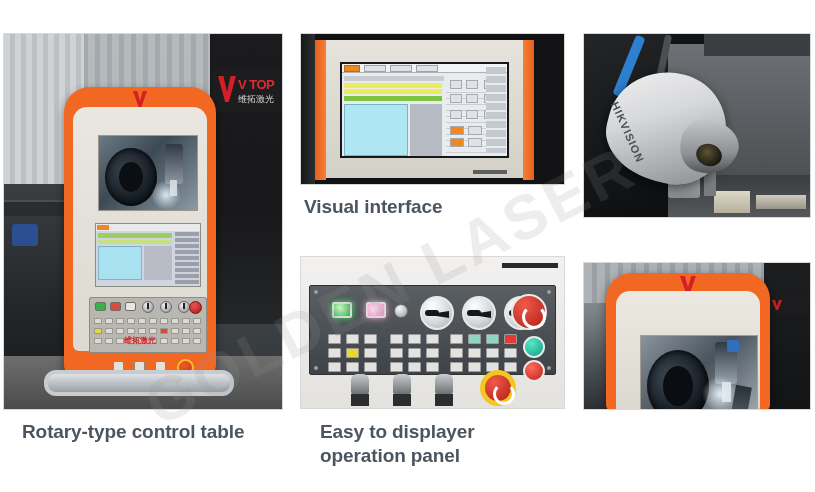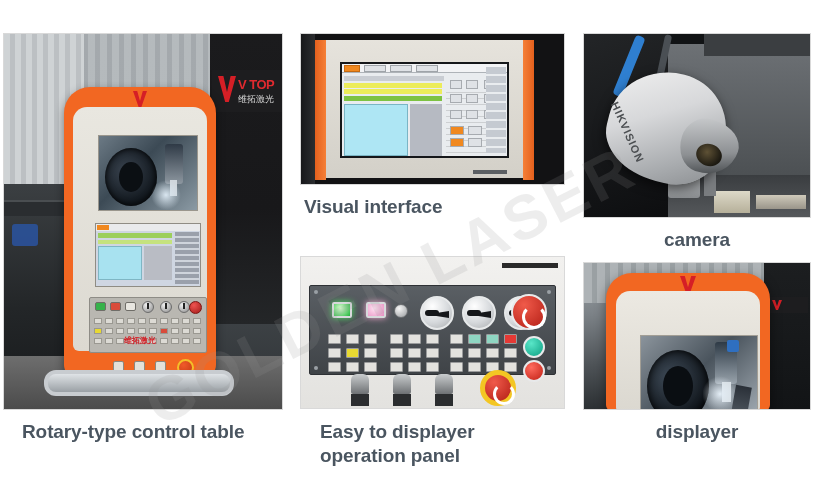--- a/index.html
+++ b/index.html
@@ -680,17 +680,15 @@
           <div class="dp-nozzle"></div>
           <div class="dp-glow"></div>
           <div class="dp-bar"></div>
         </div>
       </div>
     </div>
   </div>
 
   <div class="caption" id="cap-rotary">Rotary-type control table</div>
   <div class="caption" id="cap-visual">Visual interface</div>
-  <div class="caption center" id="cap-camera">camera</div>
   <div class="caption" id="cap-panel">Easy to displayer operation panel</div>
-  <div class="caption center" id="cap-displayer">displayer</div>
 
 </div>
 
 </body></html>

